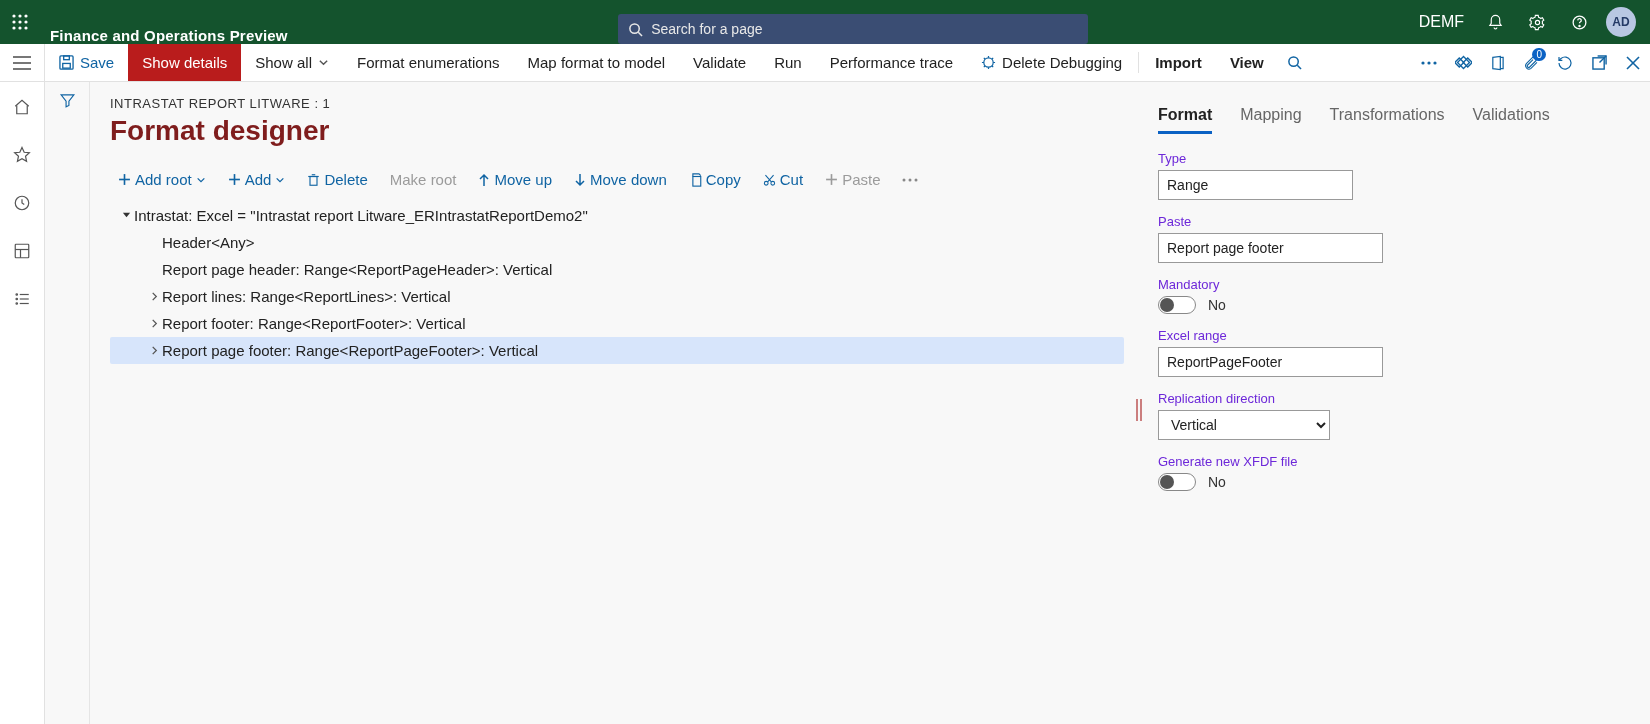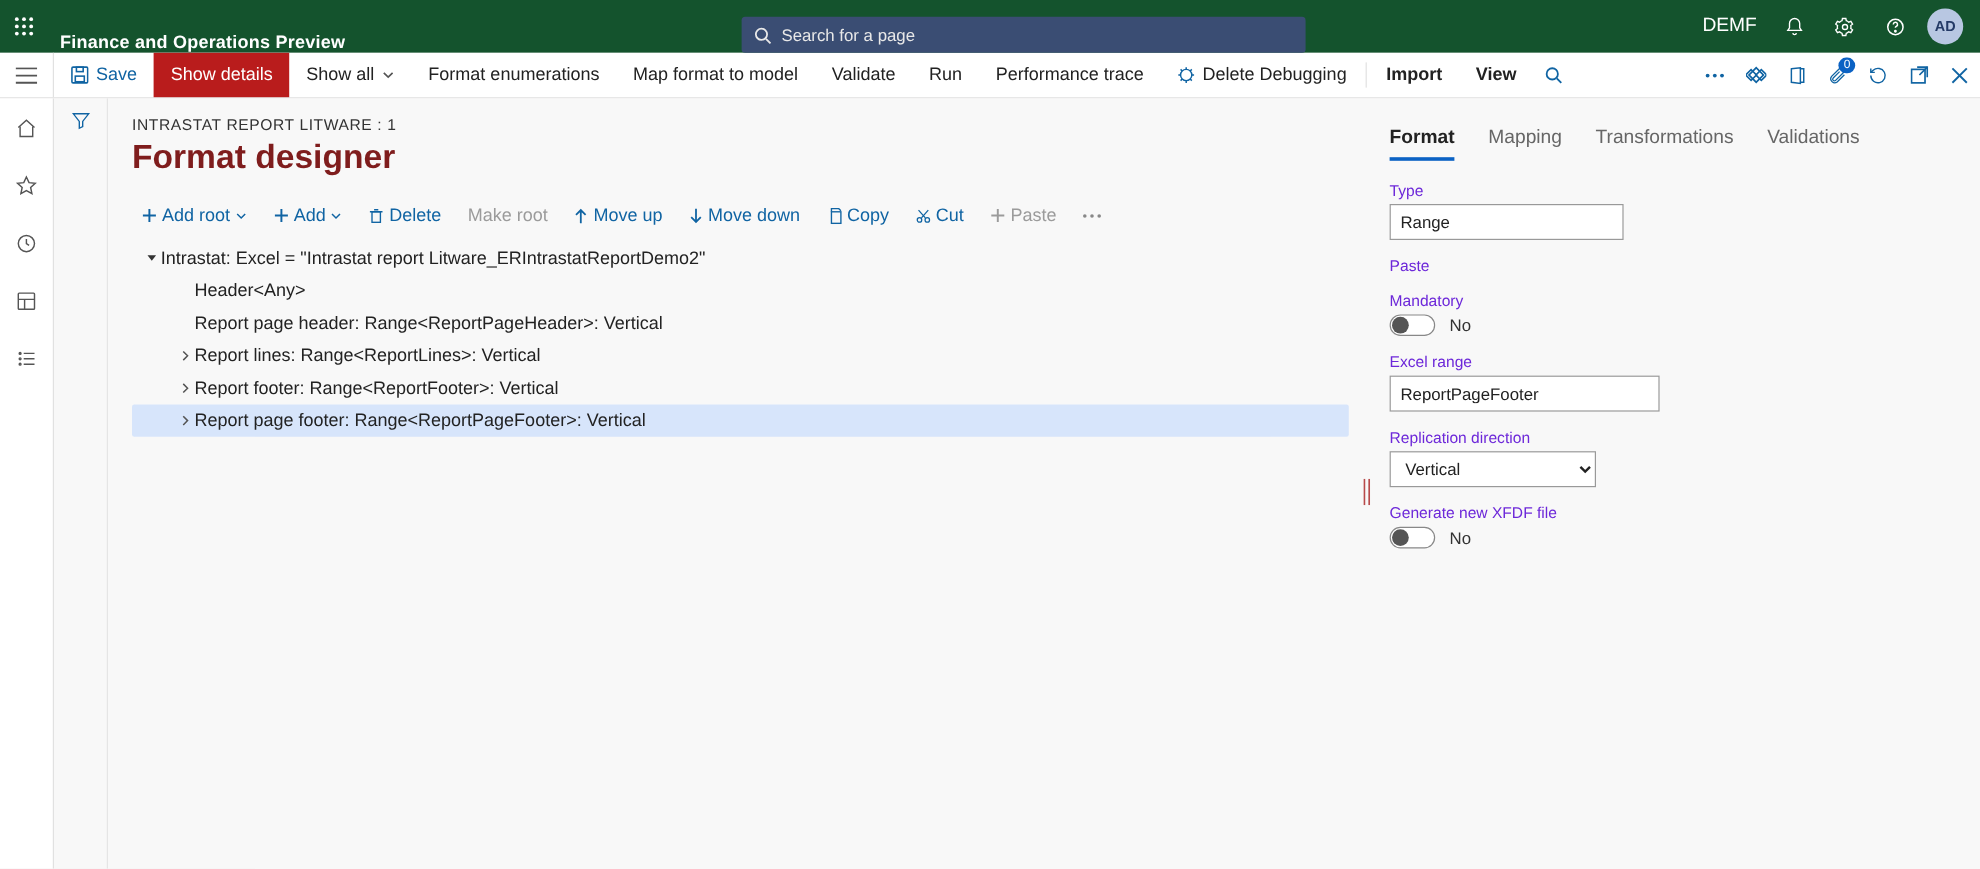--- a/index.html
+++ b/index.html
@@ -408,20 +408,21 @@
         </div>
 
       <div class="field">
         <label>Type</label>
         <div class="lookup w-sm">
             <span>Range</span>
           </div>
       </div>
       <div class="field">
         <label>Paste</label>
+        <input type="text" class="w-md" value="Report page footer" style="">
       </div>
       <div class="field">
         <label>Mandatory</label>
         <div class="toggle-row">
           <div class="toggle"></div>
           <span class="toggle-label">No</span>
         </div>
       </div>
       <div class="field">
         <label>Excel range</label>

